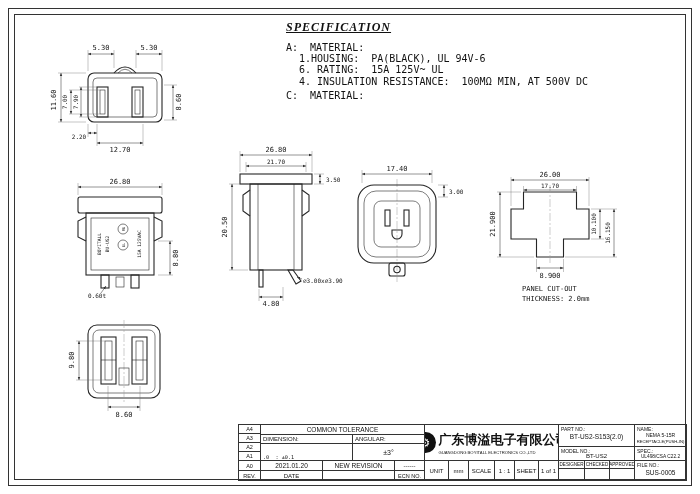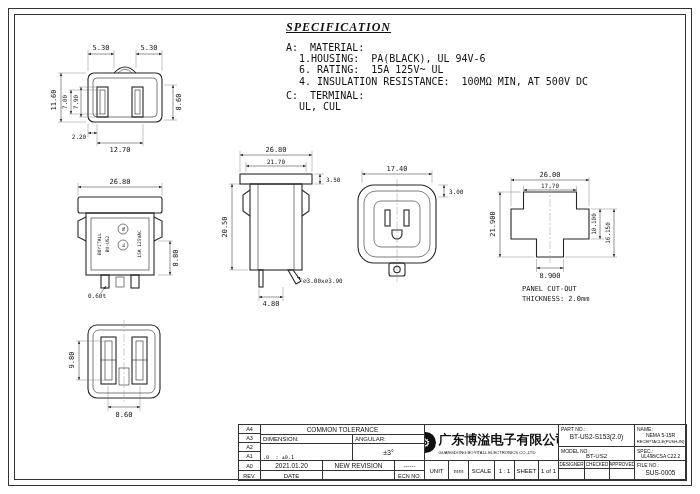--- a/index.html
+++ b/index.html
@@ -224,22 +224,21 @@
       <text class="dt" x="124" y="417">8.60</text>
     </g>
   </svg>
 
   <div id="spec">
     <div class="title">SPECIFICATION</div>
     <div class="ln">A:  MATERIAL:</div>
     <div class="ln ind">1.HOUSING:  PA(BLACK), UL 94V-6</div>
     <div class="ln ind">6. RATING:  15A 125V~ UL</div>
     <div class="ln ind">4. INSULATION RESISTANCE:  100MΩ MIN, AT 500V DC</div>
-    <div class="ln gap">C:  TERMINAL:</div>
-    <div class="ln ind">UL, CUL</div>
+    <div class="ln gap">C:  MATERIAL:</div>
   </div>
 
   <div id="titleblock">
 
     <div class="tb" style="left:0;top:0;width:22px;height:9px;font-size:5.5px;">A4</div>
     <div class="tb" style="left:0;top:9px;width:22px;height:9px;font-size:5.5px;">A3</div>
     <div class="tb" style="left:0;top:18px;width:22px;height:9px;font-size:5.5px;">A2</div>
     <div class="tb" style="left:0;top:27px;width:22px;height:9px;font-size:5.5px;">A1</div>
     <div class="tb" style="left:0;top:36px;width:22px;height:10px;font-size:5.5px;">A0</div>
     <div class="tb" style="left:0;top:46px;width:22px;height:10px;font-size:5.5px;">REV.</div>

